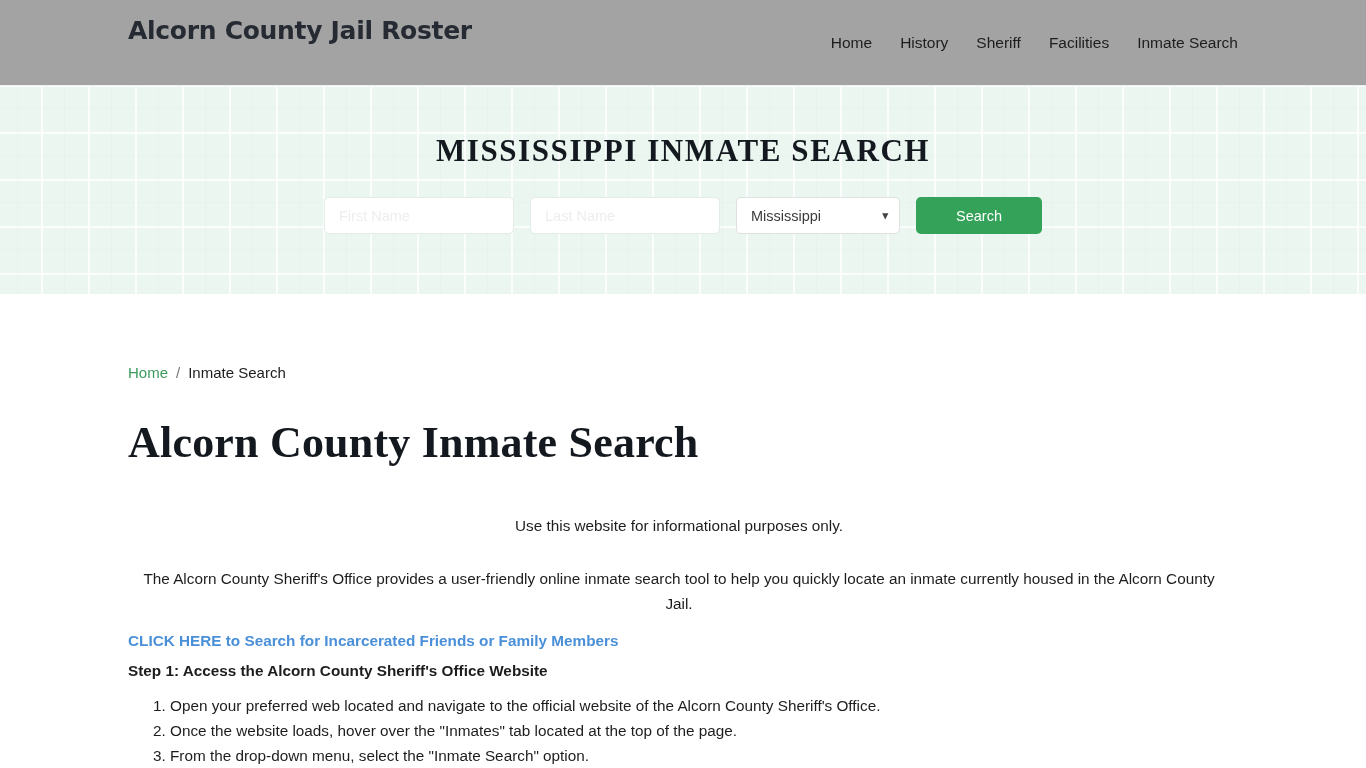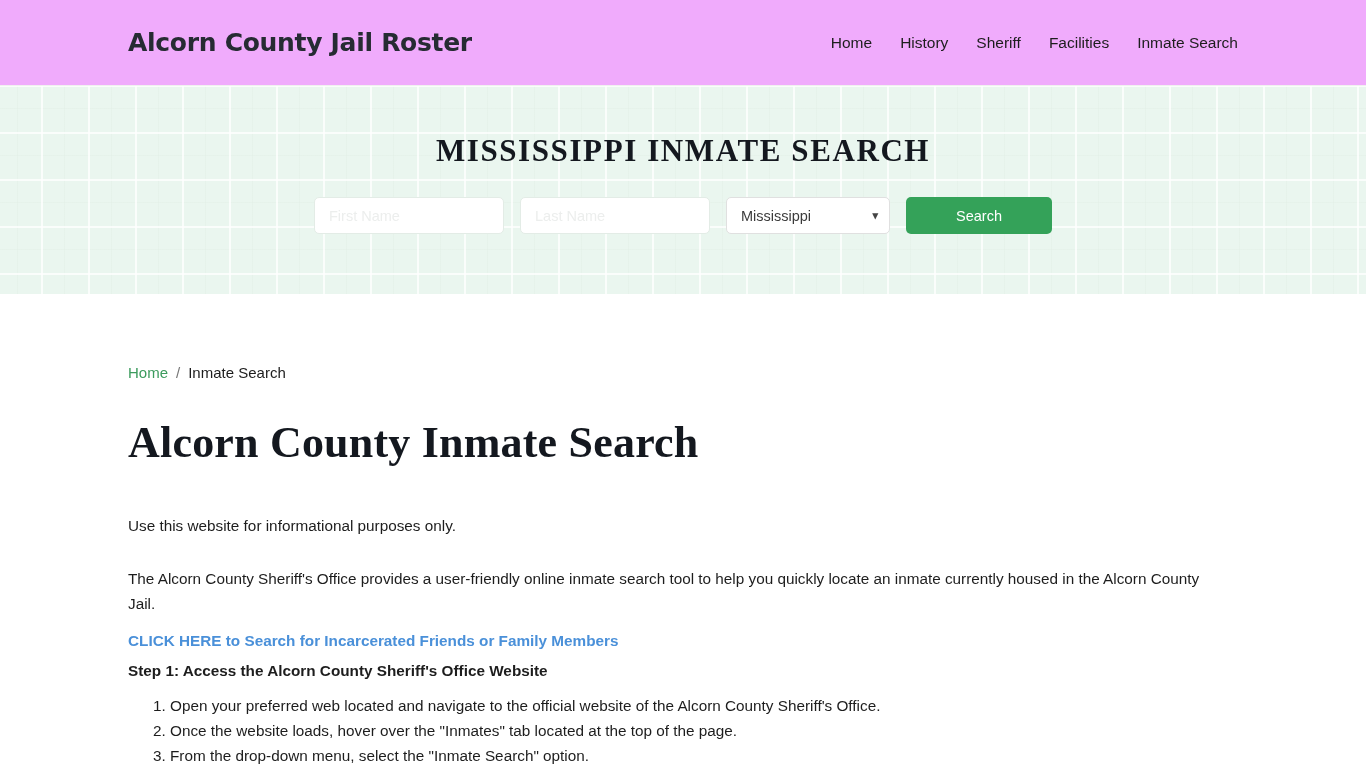--- a/index.html
+++ b/index.html
@@ -11,25 +11,24 @@
     height: 768px;
     overflow: hidden;
     background: #ffffff;
     font-family: "Liberation Sans", sans-serif;
     -webkit-font-smoothing: antialiased;
   }
 
   
   .site-header {
     height: 86px;
-    background: #f0abfc;
-    display: flex;
-    align-items: center;
+    background: #a3a3a3;
+    display: flex;
     justify-content: space-between;
-    padding: 0 128px;
+    padding: 16px 128px;
     border-bottom: 1px solid #f0f0f0;
   }
   .brand {
     font-family: "DejaVu Sans", sans-serif;
     font-size: 25px;
     font-weight: bold;
     color: #262b33;
     letter-spacing: -0.3px;
     white-space: nowrap;
     text-decoration: none;
@@ -109,21 +108,21 @@
     position: absolute;
     right: 12px;
     top: 50%;
     transform: translateY(-55%);
     pointer-events: none;
     font-size: 11px;
     color: #444;
     font-weight: bold;
   }
   .search-btn {
-    width: 146px;
+    width: 126px;
     height: 37px;
     background: #34a259;
     border: none;
     border-radius: 5px;
     color: #ffffff;
     font-size: 14.5px;
     font-family: "Liberation Sans", sans-serif;
     cursor: pointer;
   }
 
@@ -153,20 +152,21 @@
     margin: 36px 0 0 0;
     letter-spacing: 0.2px;
   }
 
   .para {
     font-size: 15.3px;
     line-height: 1.62;
     color: #1d1d1d;
     margin: 28px 8px 0 0;
     max-width: 1110px;
+    text-align: center;
   }
   .para.first { margin-top: 46px; }
 
   .cta-link {
     display: inline-block;
     margin-top: 16px;
     font-size: 15.3px;
     font-weight: bold;
     color: #4a90d9;
     text-decoration: none;

